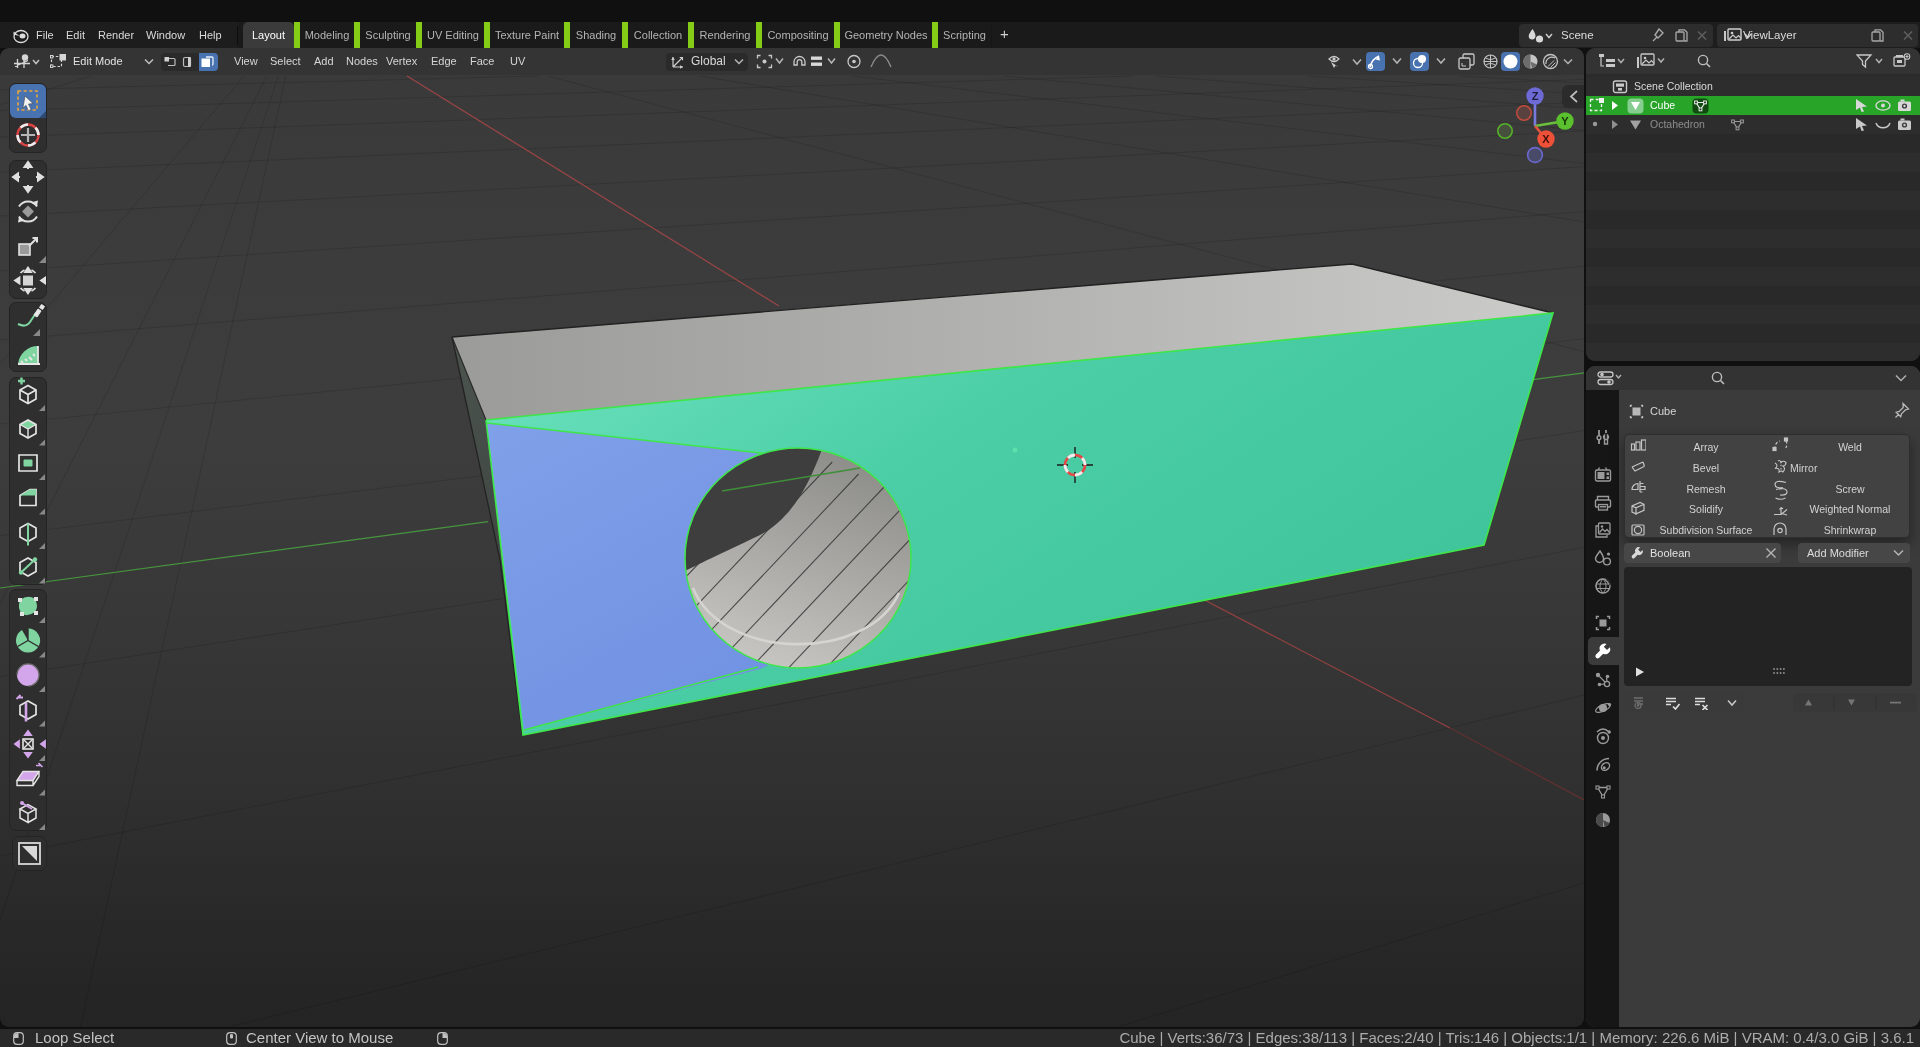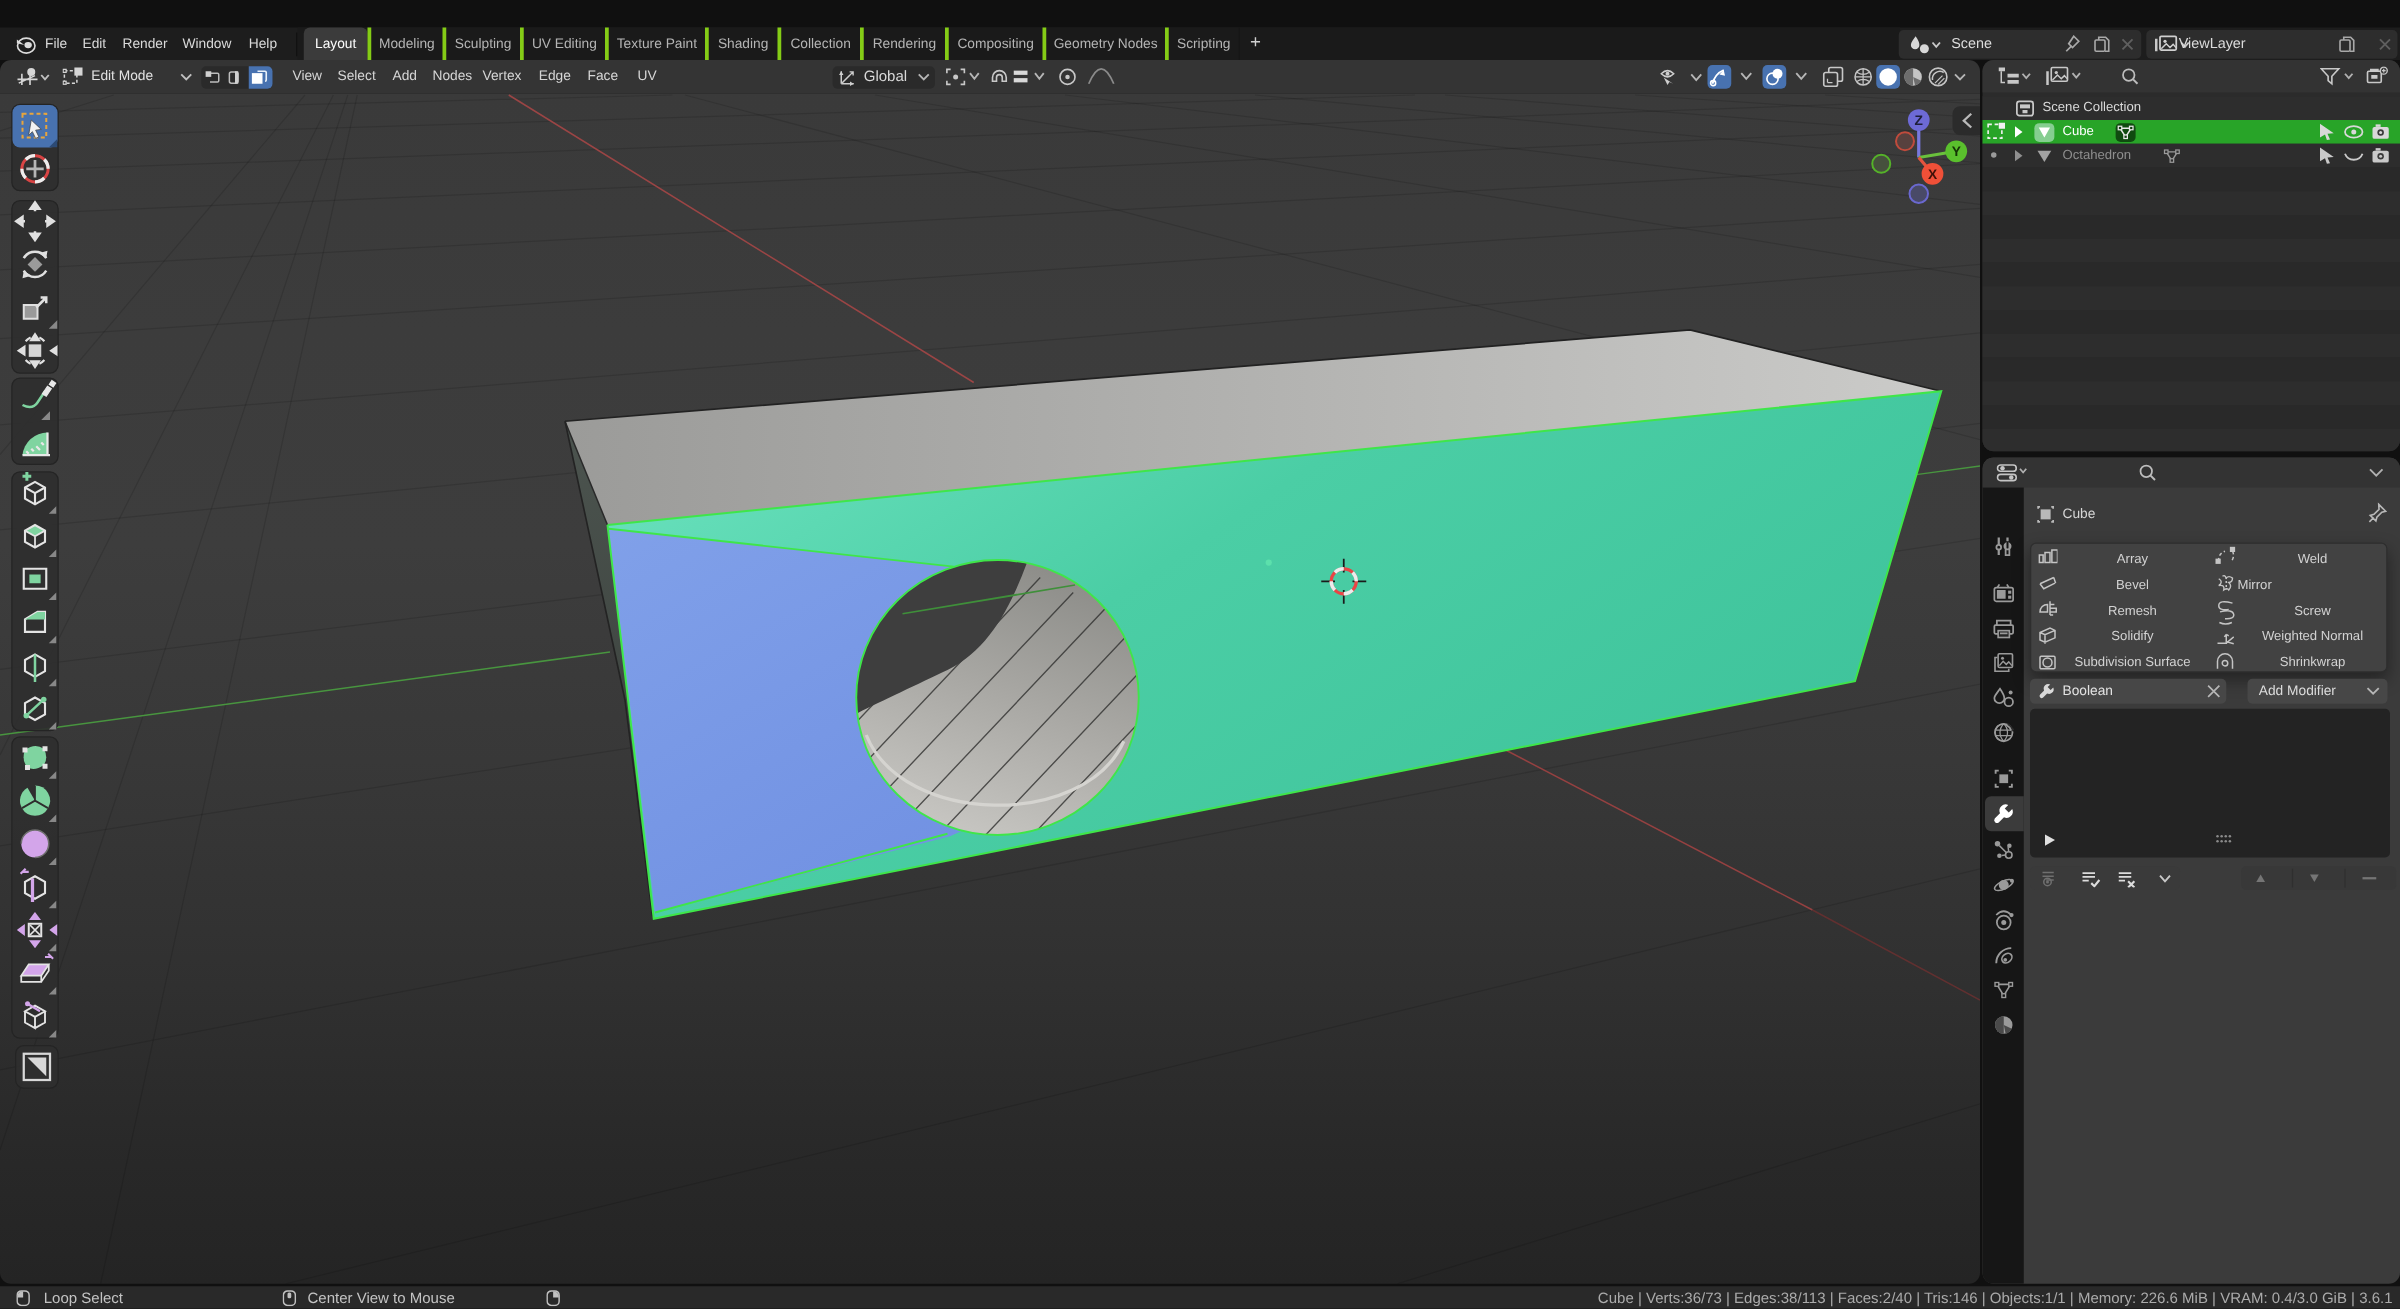--- a/index.html
+++ b/index.html
@@ -8,21 +8,21 @@
 .abs { position:absolute; }
 #stage { position:relative; width:1920px; height:1047px; background:#101010; }
 
 
 #titlebar { left:0; top:0; width:1920px; height:22px; background:#030303; color:#e8e8e8; }
 #titlebar .tt { position:absolute; left:26px; top:4px; font-size:12px; color:#ededed; }
 
 
 #menubar { left:0; top:22px; width:1920px; height:26px; background:#1d1d1d; }
 .menuitem { position:absolute; top:0; height:26px; line-height:26px; font-size:11px; color:#dadada; }
-.wstab { position:absolute; top:0px; height:26px; line-height:27px; font-size:11px; color:#b4b4b4; text-align:center; border-left:3px solid #84cc16;}
+.wstab { position:absolute; top:0px; height:26px; line-height:27px; font-size:11px; color:#b4b4b4; text-align:center; border-left:6px solid #84cc16;}
 .wstab.active { background:#3b3b3b; color:#fefefe; border-radius:5px 5px 0 0; border-left:none;}
 .topwidget { position:absolute; top:2px; height:23px; background:#2d2d2d; border-radius:4px;padding-left:24px; }
 .topwidget .lbl { position:absolute; top:0; height:23px; line-height:23px; font-size:11.5px; color:#dcdcdc; }
 
 
 #viewport { left:0px; top:48px; width:1584px; height:979px; background:#101010; }
 #vpheader { position:absolute; left:0; top:0; width:1584px; height:27px; background:#343434; border-radius:9px 9px 0 0; }
 #vpmain { position:absolute; left:0; top:27px; width:1584px; height:952px; border-radius:0 0 9px 9px; overflow:hidden;
   background:linear-gradient(180deg,#3a3a3a 0%, #3c3c3c 20%, #3d3d3d 38%, #383838 56%, #303030 75%, #282828 90%, #242424 100%); }
 .hmenu { position:absolute; top:0; height:27px; line-height:27px; font-size:11px; color:#d6d6d6; }
@@ -34,21 +34,21 @@
 #outliner { left:1586px; top:48px; width:334px; height:313px; background:#2b2b2b; border-radius:9px; }
 #outlhead { position:absolute; left:0; top:0; width:334px; height:26px; background:#333333; border-radius:9px 9px 0 0; }
 .orow { position:absolute; left:0; width:334px; height:19px; font-size:10.5px; line-height:19px; color:#d0d0d0;}
 
 
 #props { left:1586px; top:366px; width:334px; height:661px; background:#3b3b3b; border-radius:9px; overflow:hidden;}
 #propshead { position:absolute; left:0; top:0; width:334px; height:24px; background:#333333; }
 #proptabs { position:absolute; left:0; top:24px; width:33px; height:637px; background:#161616; }
 
 
-#statusbar { left:0; top:1029px; width:1920px; height:18px; background:#292929; color:#c3c3c3; font-size:12px; }
+#statusbar { left:0; top:1029px; width:1920px; height:18px; background:#292929; color:#c3c3c3; font-size:15px; }
 #statusbar .sl { position:absolute; top:0; height:18px; line-height:18px; }
 svg { display:block; }
 </style>
 </head>
 <body>
 <div id="stage">
   <div class="abs" id="menubar">
     <svg class="abs" style="left:12px;top:5px" width="17" height="17" viewBox="0 0 17 17">
       <ellipse cx="9" cy="9.5" rx="7" ry="6" fill="none" stroke="#dcdcdc" stroke-width="1.3"></ellipse>
       <ellipse cx="10.5" cy="9" rx="3" ry="2.5" fill="#dcdcdc"></ellipse>

